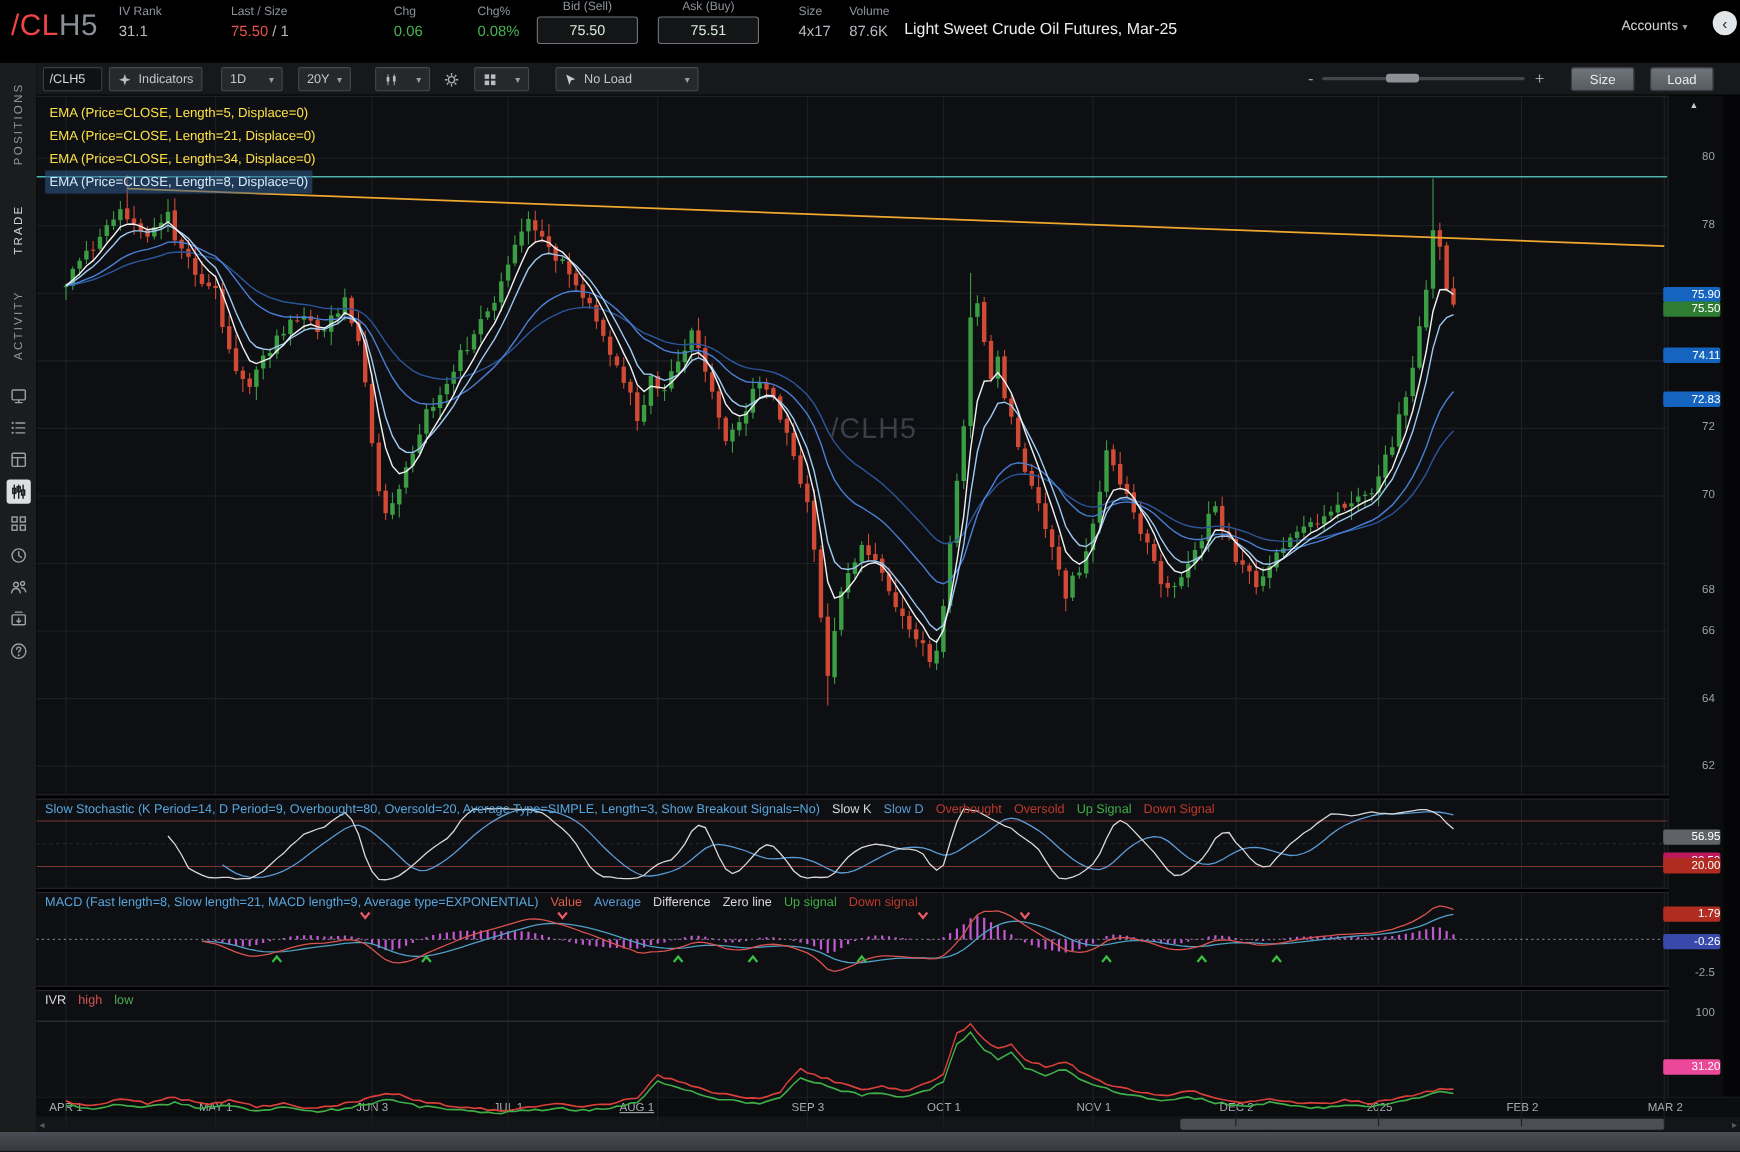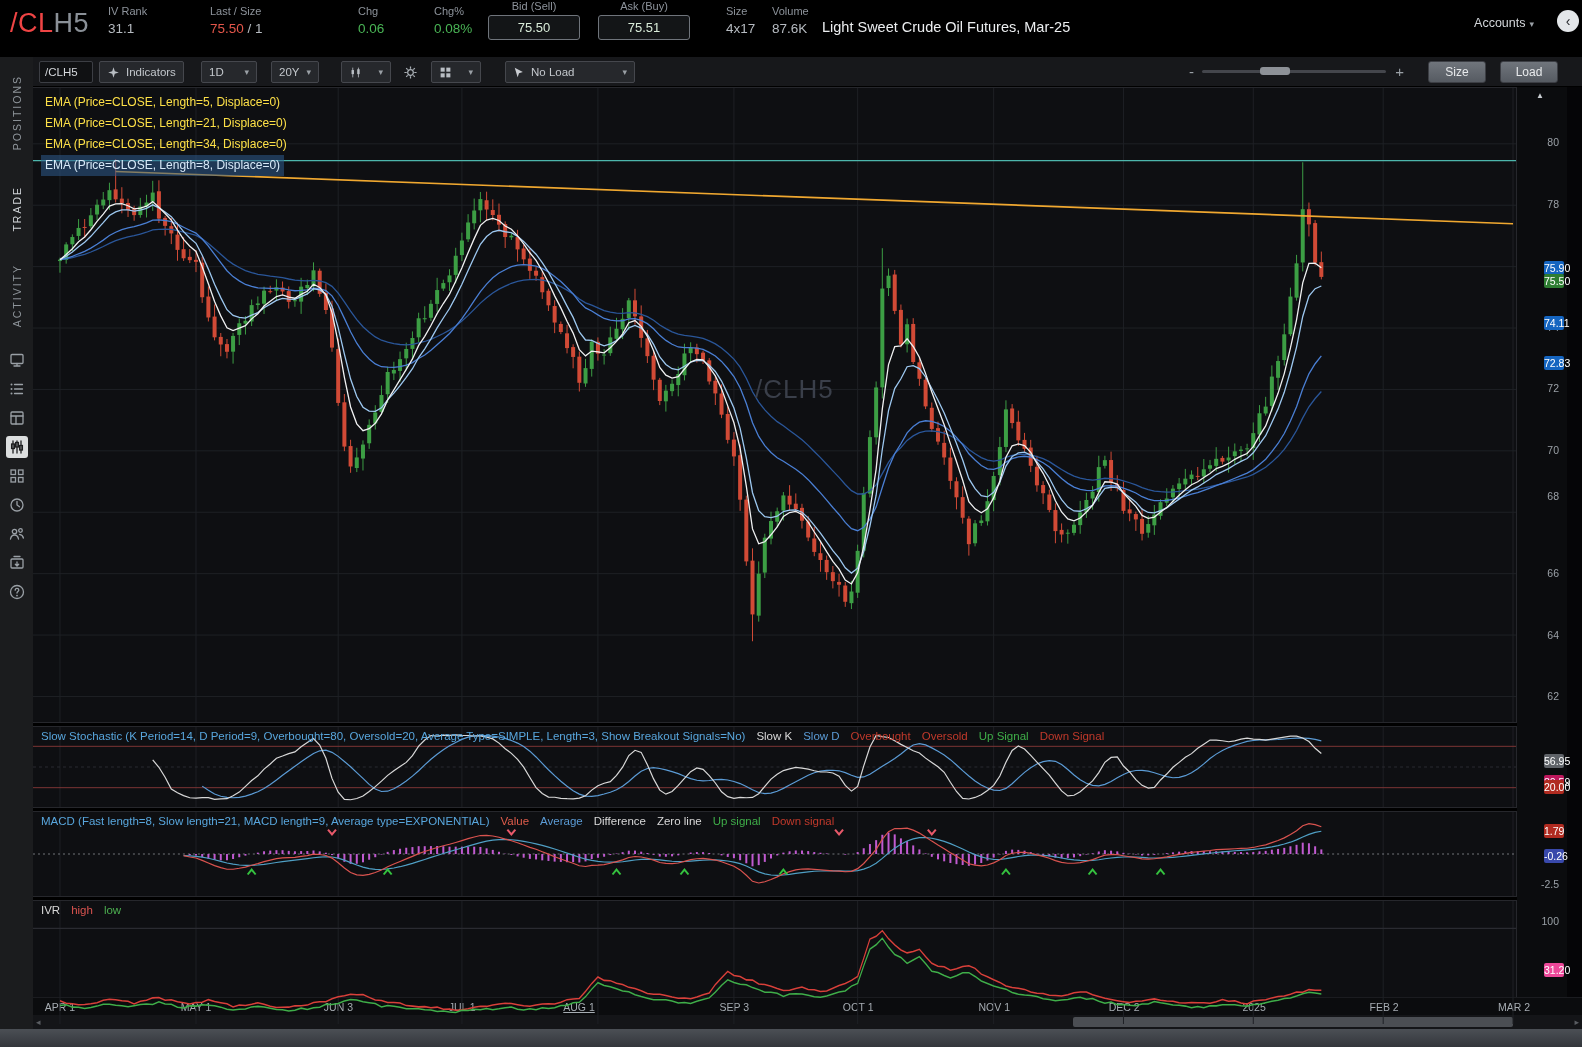--- a/index.html
+++ b/index.html
@@ -53,21 +53,21 @@
 .ema-labels{position:absolute;top:4px;left:8px;z-index:3}
 .emarow{font-size:12px;color:#fde047;padding:2px 4px;width:max-content;line-height:17px}
 .emarow.selected{background:rgba(45,91,140,.55);color:#d8eaf9}
 .watermark{position:absolute;left:722px;top:286px;font-size:26px;color:#3a3f4a;letter-spacing:1px;z-index:2;user-select:none}
 .tlabel{position:absolute;top:3px;left:8px;white-space:nowrap;z-index:3;font-size:11.5px}
 .ptitle{color:#58a6dd}
 .legend span{margin-left:11px;font-size:11.5px}
 .axiscol{position:relative;width:50px;background:#0b0c0e;flex:none}
 .rightstrip{width:15px;background:#050507;flex:none}
 .ticklabel{position:absolute;right:8px;font-size:10.5px;color:#9aa0a6;z-index:2}
-.bubble{position:absolute;right:3px;width:20px;text-align:left;font-size:10.5px;color:#fff;border-radius:2px;padding:1px 0;z-index:3}
+.bubble{position:absolute;right:3px;width:52px;text-align:right;font-size:10.5px;color:#fff;border-radius:2px;padding:1px 0;z-index:3}
 .axis-collapse{position:absolute;top:4px;left:19px;color:#c9cdd1;font-size:8px;z-index:4;cursor:pointer}
 
 .xaxisrow{position:relative;height:18px;background:#0b0c0e;border-top:1px solid #1b1c20;flex:none}
 .xlabel{position:absolute;top:3px;font-size:10.5px;color:#a6acb2;transform:translateX(-50%);white-space:nowrap}
 .scrollrow{position:relative;height:14px;background:#141518;flex:none}
 .sthumb{position:absolute;top:2px;height:10px;background:#4b4e53;border-radius:2px;cursor:pointer}
 .sarrow{position:absolute;top:2px;font-size:9px;color:#5a5d62;cursor:pointer}
 .bottomstrip{height:18px;background:linear-gradient(#4b4f55,#33363b)}
 </style>
 </head>
@@ -994,21 +994,21 @@
             <div class="tlabel">
               <span class="ptitle" style="color:#d8d8d8">IVR</span><span class="legend" id="ivr-legend"><span style="color: rgb(217, 83, 79);">high</span><span style="color: rgb(76, 175, 80);">low</span></span>
             </div>
           </div>
         </div>
         <div class="axiscol" id="axis-col">
           <div class="axis-collapse">▲</div>
         <div class="ticklabel" style="top: 603.4px;">62</div>
             <div class="ticklabel" style="top: 541.8px;">64</div>
             <div class="ticklabel" style="top: 480.2px;">66</div>
-            <div class="ticklabel" style="top: 403px;">68</div>
+            <div class="ticklabel" style="top: 443px;">68</div>
             <div class="ticklabel" style="top: 357px;">70</div>
             <div class="ticklabel" style="top: 295.4px;">72</div>
             <div class="ticklabel" style="top: 233.8px;">74</div>
             <div class="ticklabel" style="top: 172.2px;">76</div>
             <div class="ticklabel" style="top: 110.6px;">78</div>
             <div class="ticklabel" style="top: 49px;">80</div>
             <div class="bubble" style="top: 174.28px; background: rgb(21, 101, 192);">75.90</div>
             <div class="bubble" style="top: 186.6px; background: rgb(46, 125, 50);">75.50</div>
             <div class="bubble" style="top: 229.412px; background: rgb(21, 101, 192);">74.11</div>
             <div class="bubble" style="top: 268.836px; background: rgb(21, 101, 192);">72.83</div>

